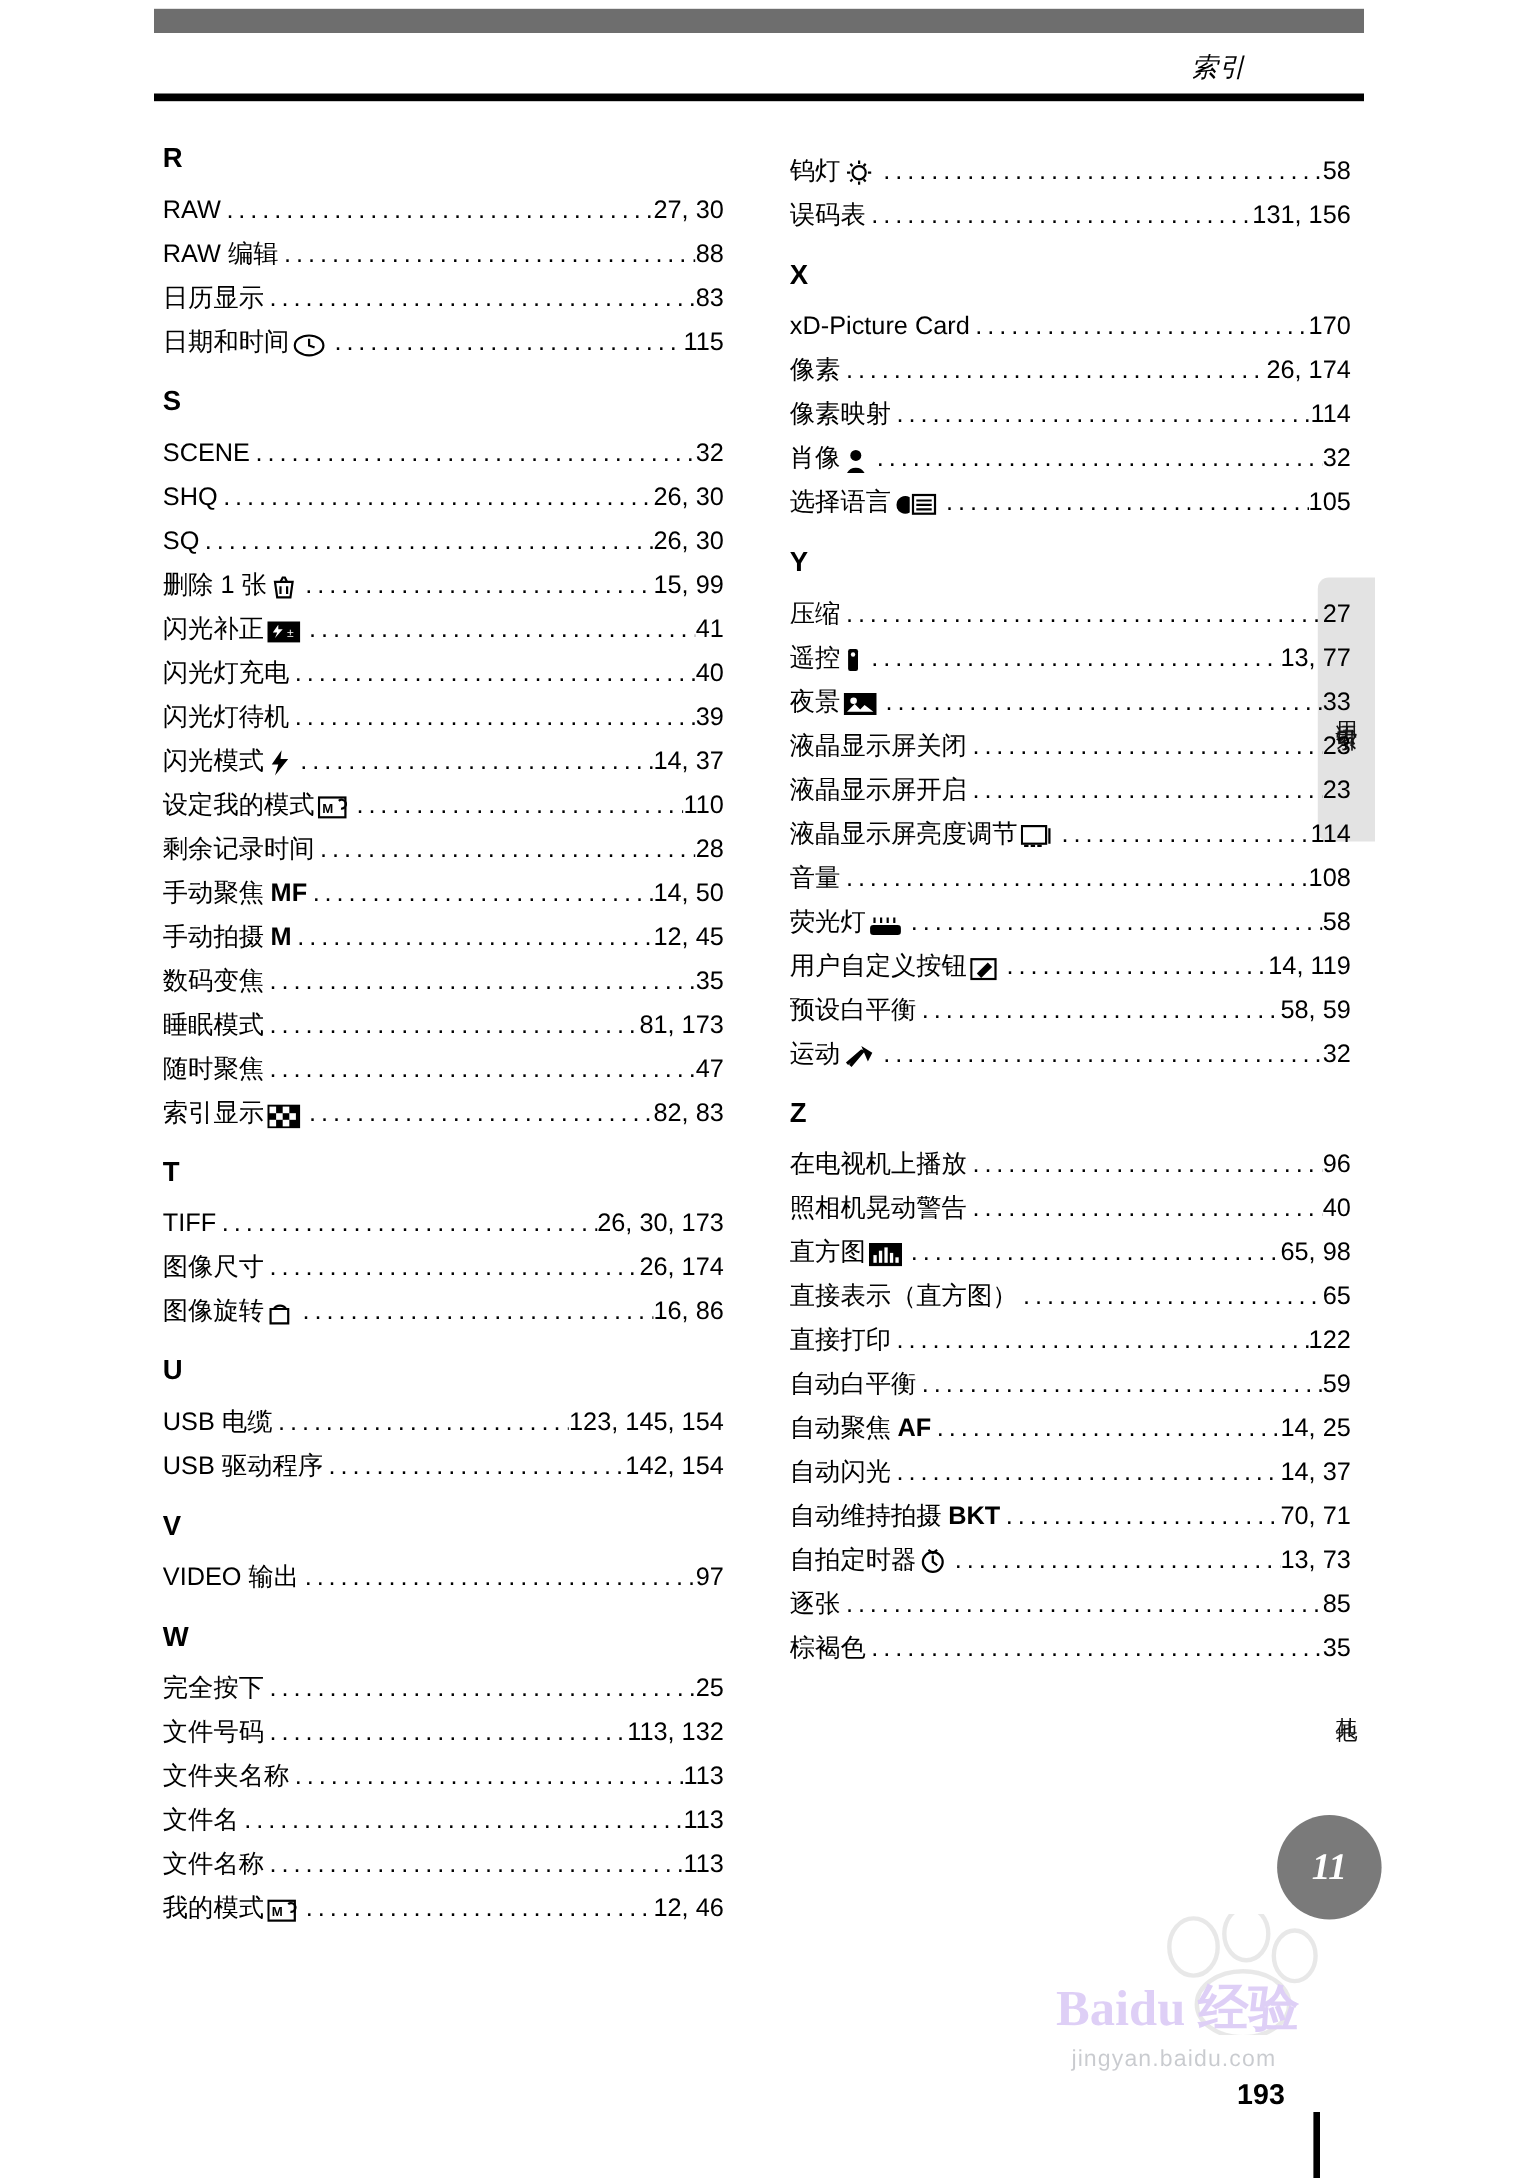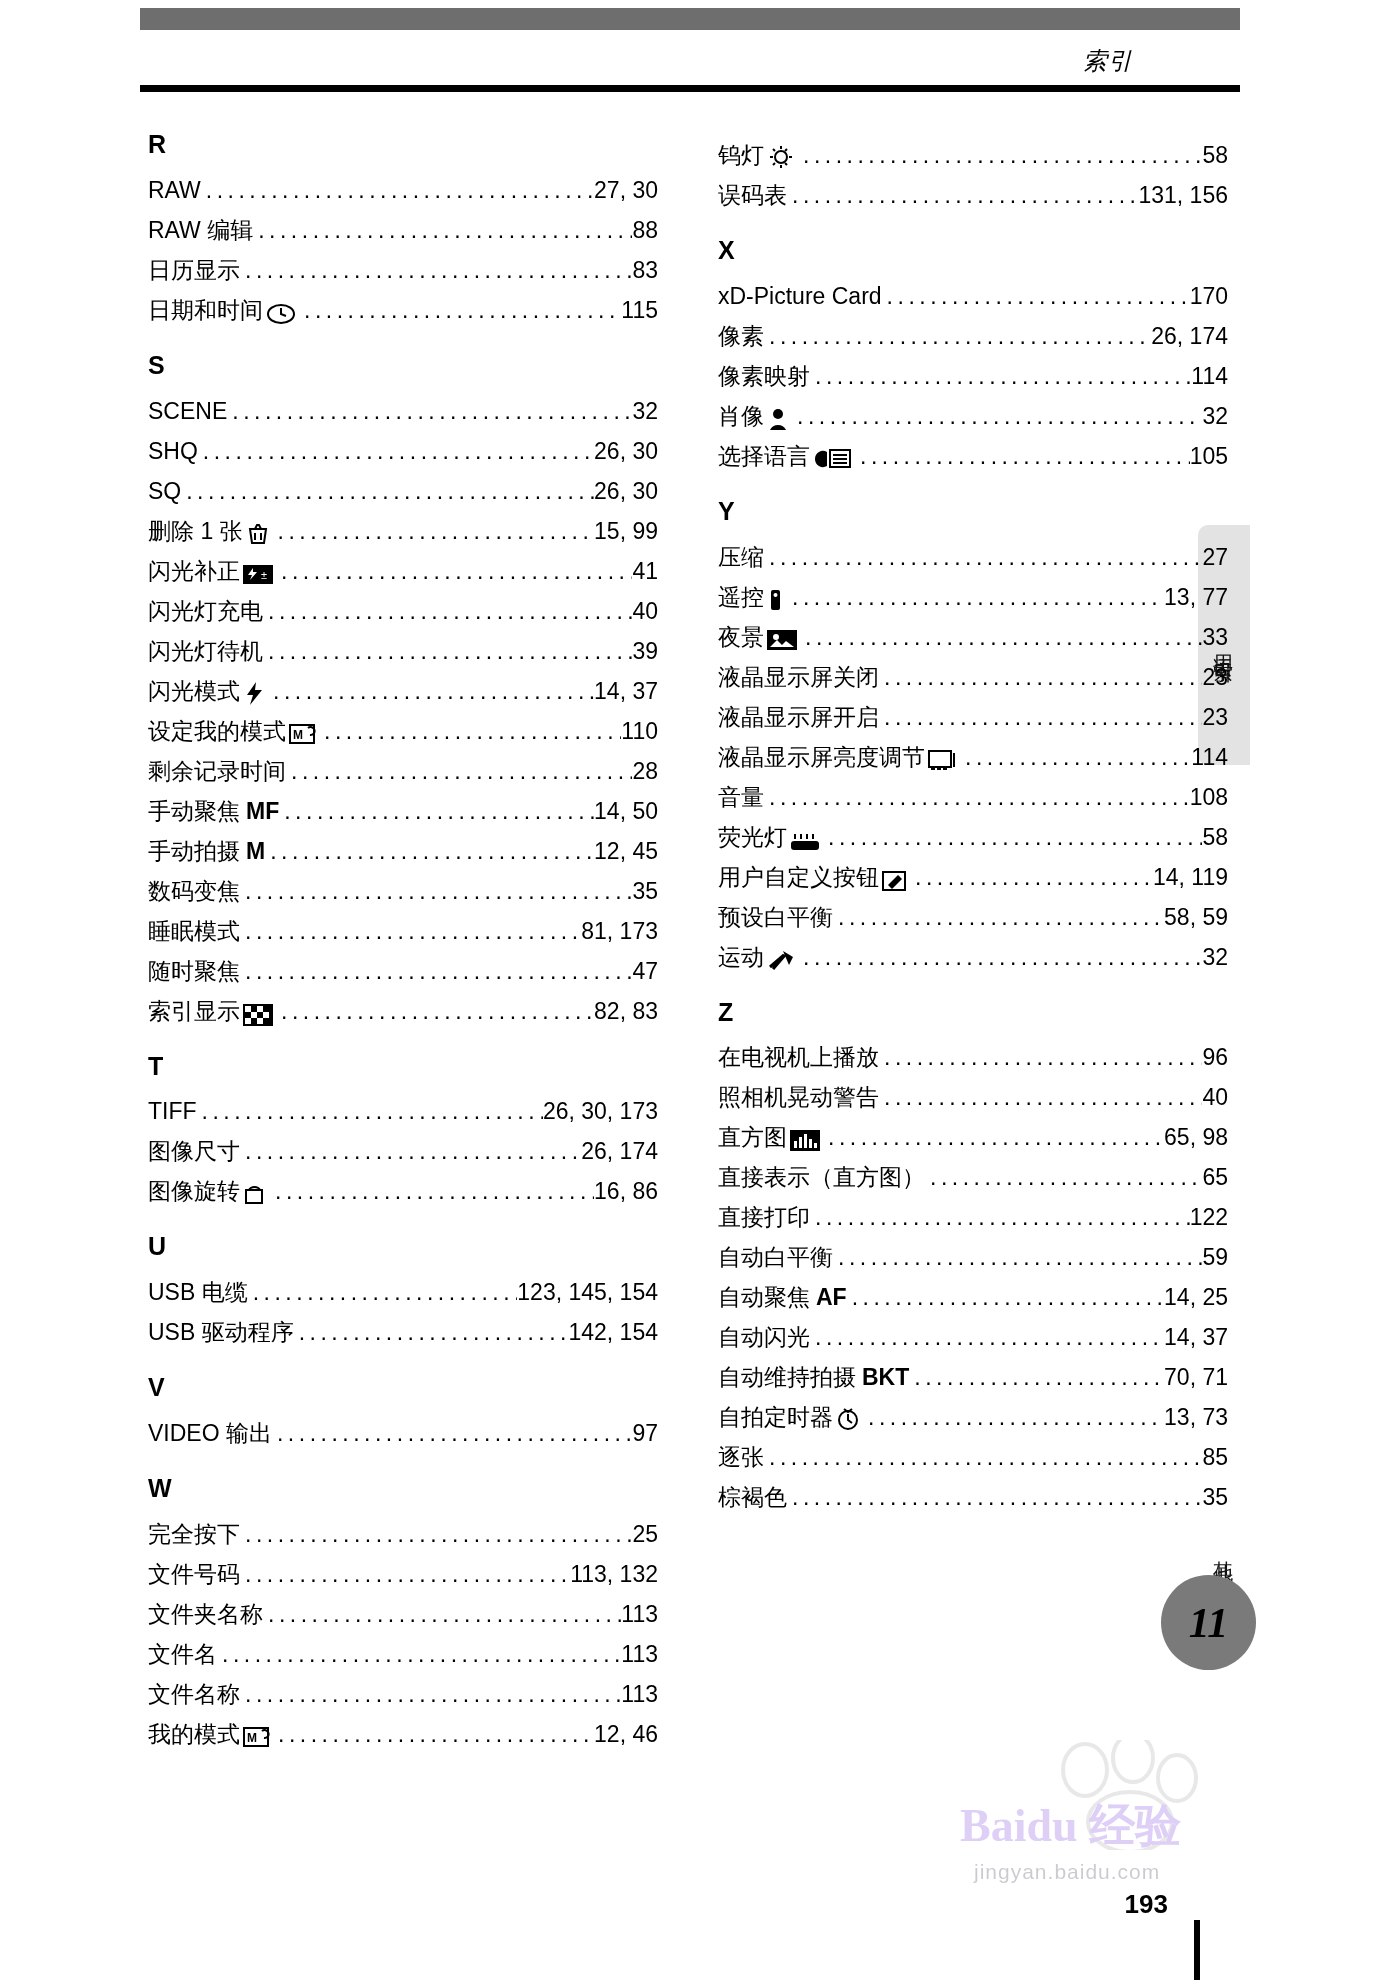--- a/index.html
+++ b/index.html
@@ -69,30 +69,30 @@
     font-size: 20px;
     letter-spacing: 3px;
     color: #111;
   }
   .side-tab-1 { top: 525px; height: 240px; }
   .side-tab-2 { top: 1480px; height: 135px; background: #ffffff; }
 
   .page-badge {
     position: absolute;
     right: 32px;
-    top: 1575px;
+    top: 1650px;
     width: 95px;
     height: 95px;
     background: #7a7a7a;
     border-radius: 50%;
     display: flex;
     align-items: center;
     justify-content: center;
-    color: #000000;
-    font-size: 42px;
+    color: #ffffff;
+    font-size: 34px;
     font-style: italic;
     font-family: "Liberation Serif", serif;
     font-weight: bold;
   }
 
   .page-number {
     position: absolute;
     right: 120px;
     bottom: 60px;
     font-size: 26px;

